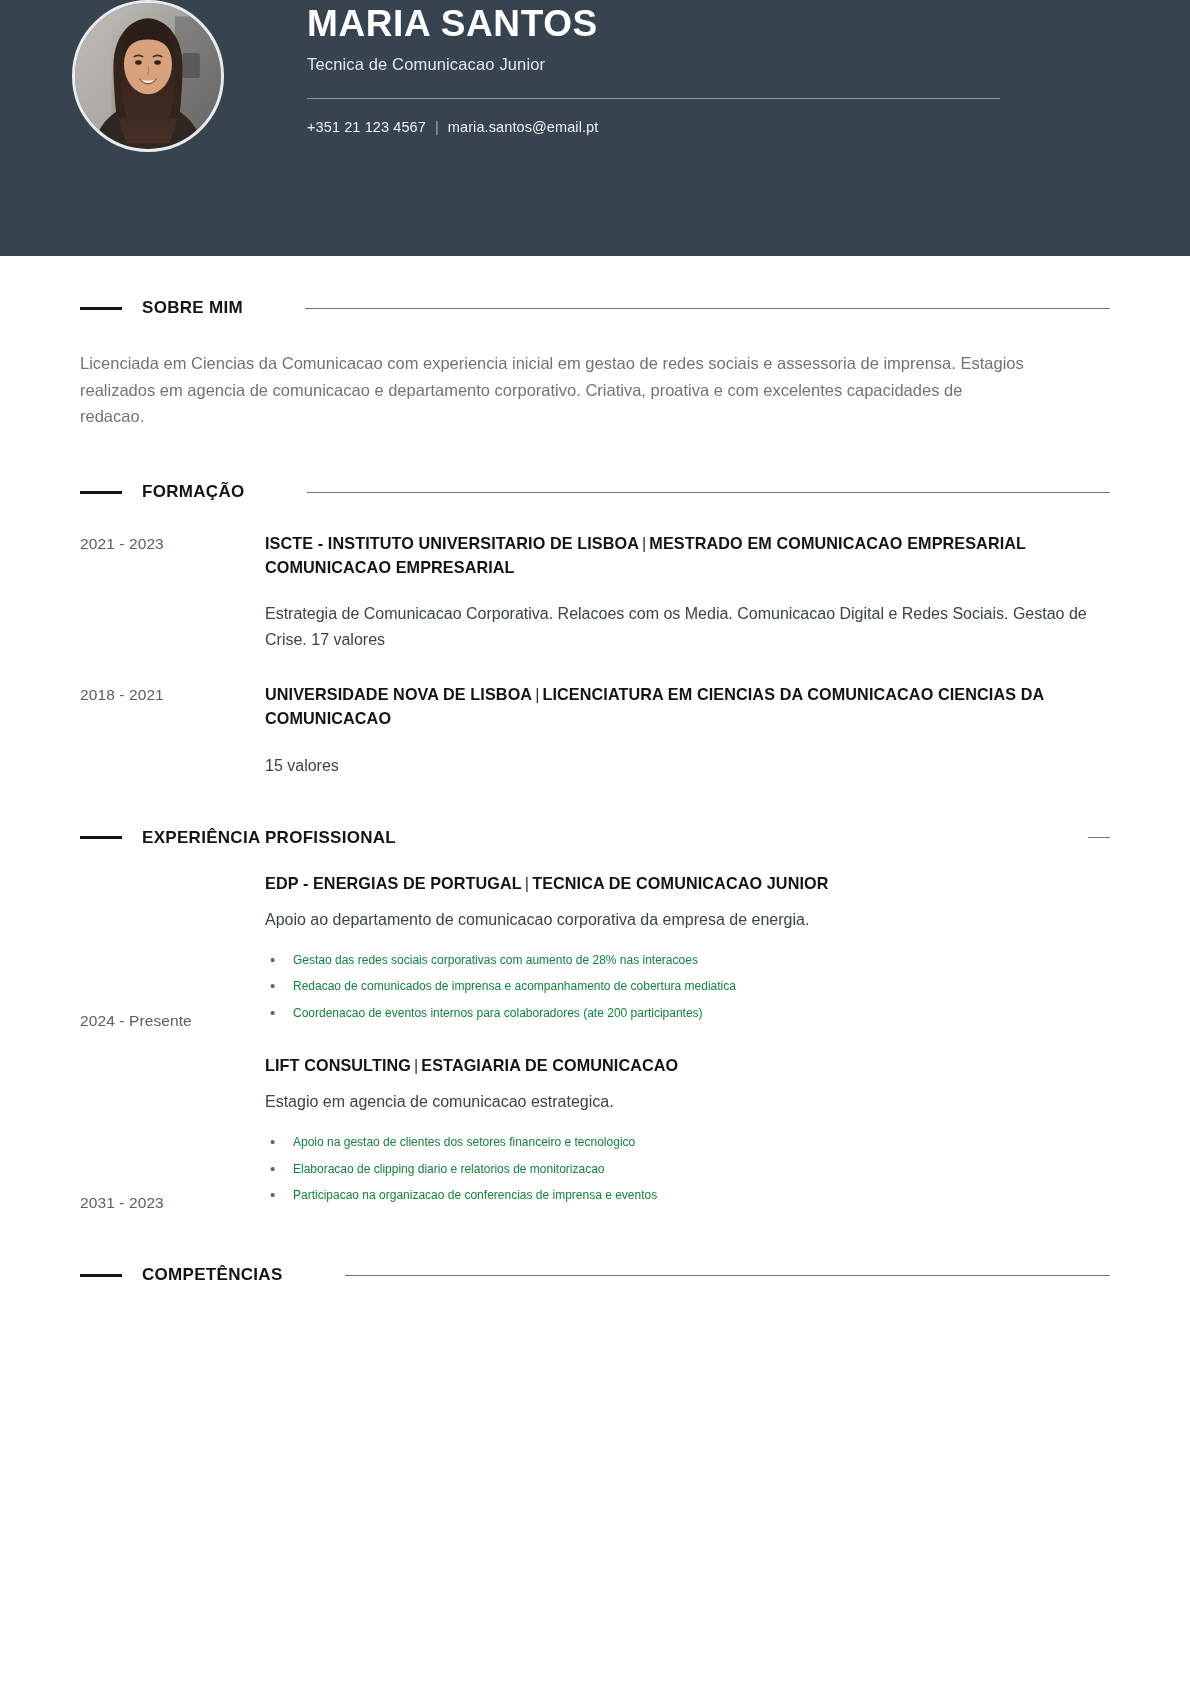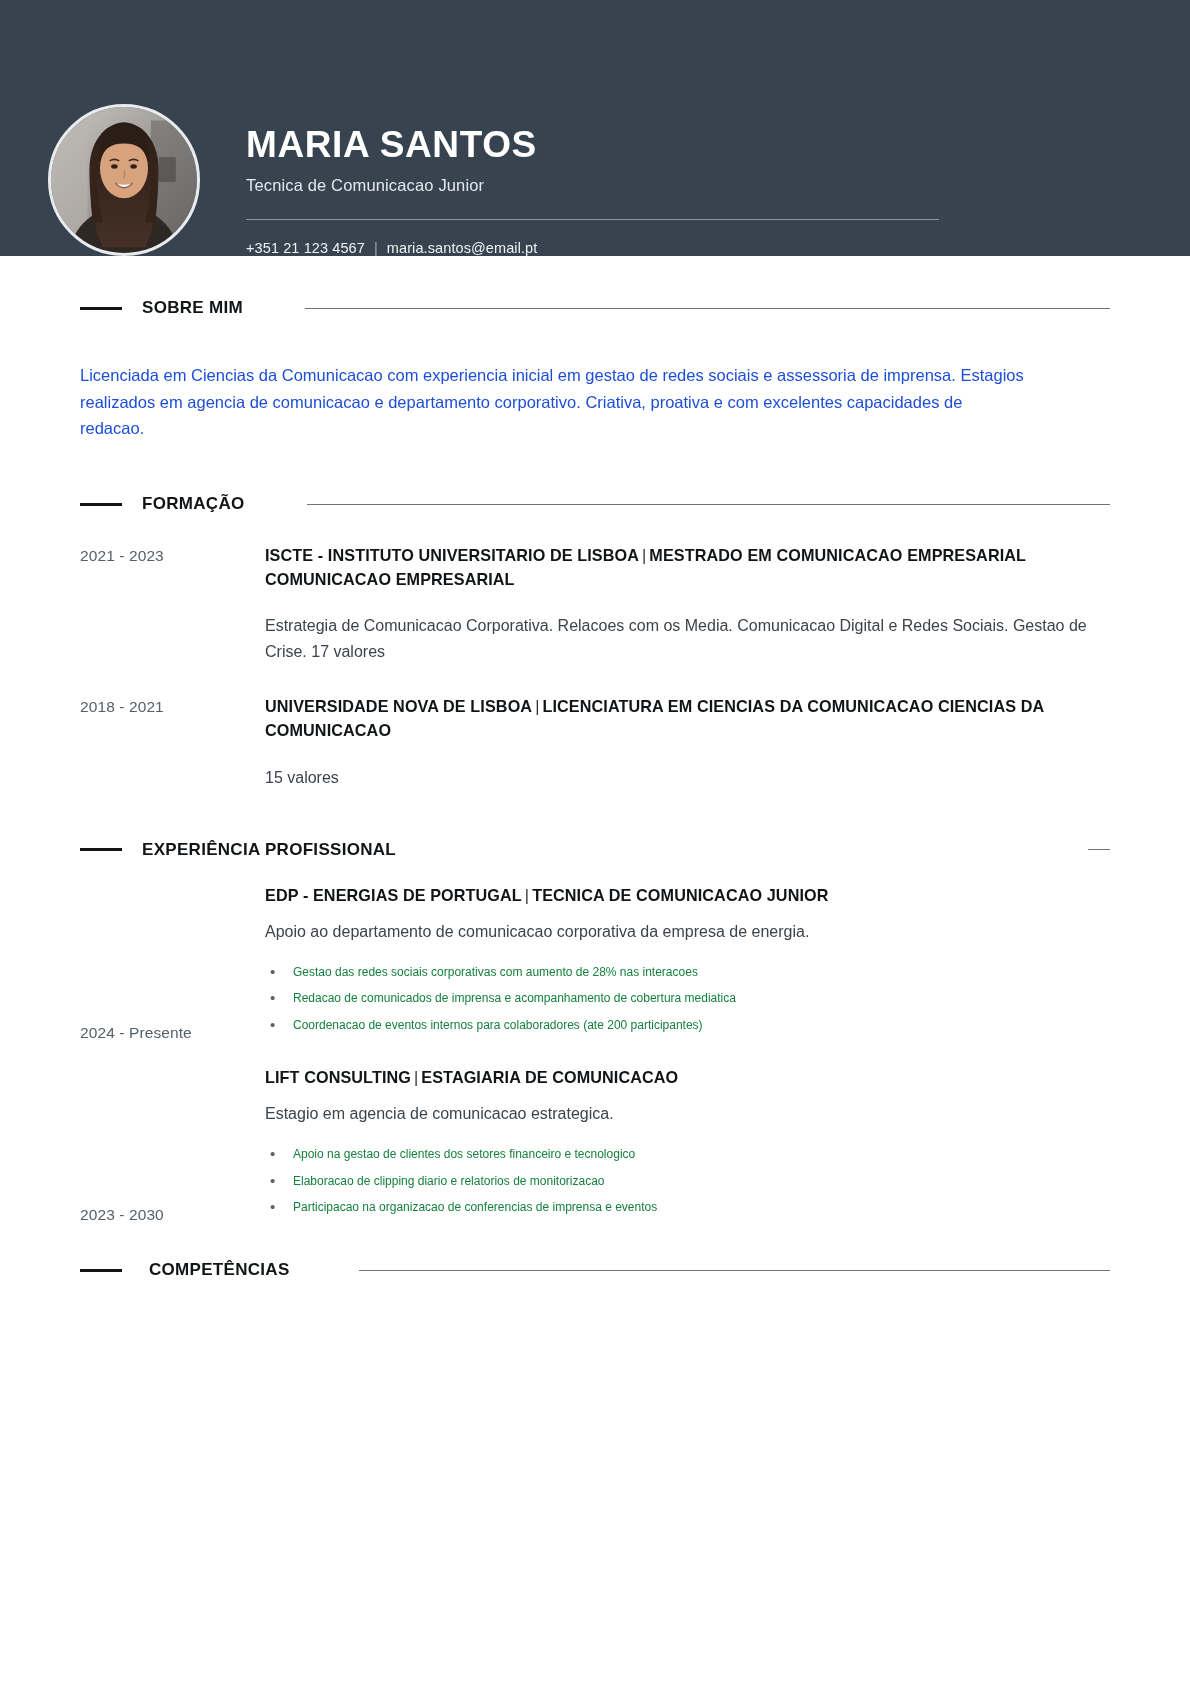--- a/index.html
+++ b/index.html
@@ -20,22 +20,23 @@
     background: #ffffff;
     overflow: hidden;
   }
 
   
   .header {
     background: #374450;
     height: 256px;
     width: 100%;
     display: flex;
-    align-items: flex-end;
-    padding-left: 48px;
+    align-items: flex-start;
+    padding-left: 72px;
+    gap: 37px;
   }
 
   .avatar {
     width: 152px;
     height: 152px;
     min-width: 152px;
     border-radius: 50%;
     overflow: hidden;
     border: 3px solid #e9ecee;
     position: relative;
@@ -117,27 +118,27 @@
   }
   .section-line.short {
     flex: none;
     width: 22px;
     margin-left: auto;
   }
 
   .sec-sobre { margin-top: 42px; align-items: center; }
   .sec-formacao { margin-top: 52px; }
   .sec-exp { margin-top: 49px; }
-  .sec-comp { margin-top: 36px; gap: 7px; }
+  .sec-comp { margin-top: 53px; }
 
   .summary {
-    margin-top: 44px;
+    margin-top: 32px;
     font-size: 16.5px;
     line-height: 1.62;
-    color: #1d4ed8;
+    color: #737373;
     max-width: 945px;
   }
 
   
   .entry {
     display: flex;
     margin-top: 26px;
     gap: 16px;
   }
   .entry-date {
@@ -304,21 +305,21 @@
         <div class="entry-desc tight">Apoio ao departamento de comunicacao corporativa da empresa de energia.</div>
         <ul class="bullets">
           <li>Gestao das redes sociais corporativas com aumento de 28% nas interacoes</li>
           <li>Redacao de comunicados de imprensa e acompanhamento de cobertura mediatica</li>
           <li>Coordenacao de eventos internos para colaboradores (ate 200 participantes)</li>
         </ul>
       </div>
     </div>
 
     <div class="entry exp-entry">
-      <div class="entry-date">2023 - 2030</div>
+      <div class="entry-date">2031 - 2023</div>
       <div class="entry-body">
         <div class="entry-title"><span>LIFT CONSULTING</span><span class="bar">|</span><span>ESTAGIARIA DE COMUNICACAO</span></div>
         <div class="entry-desc tight">Estagio em agencia de comunicacao estrategica.</div>
         <ul class="bullets">
           <li>Apoio na gestao de clientes dos setores financeiro e tecnologico</li>
           <li>Elaboracao de clipping diario e relatorios de monitorizacao</li>
           <li>Participacao na organizacao de conferencias de imprensa e eventos</li>
         </ul>
       </div>
     </div>

